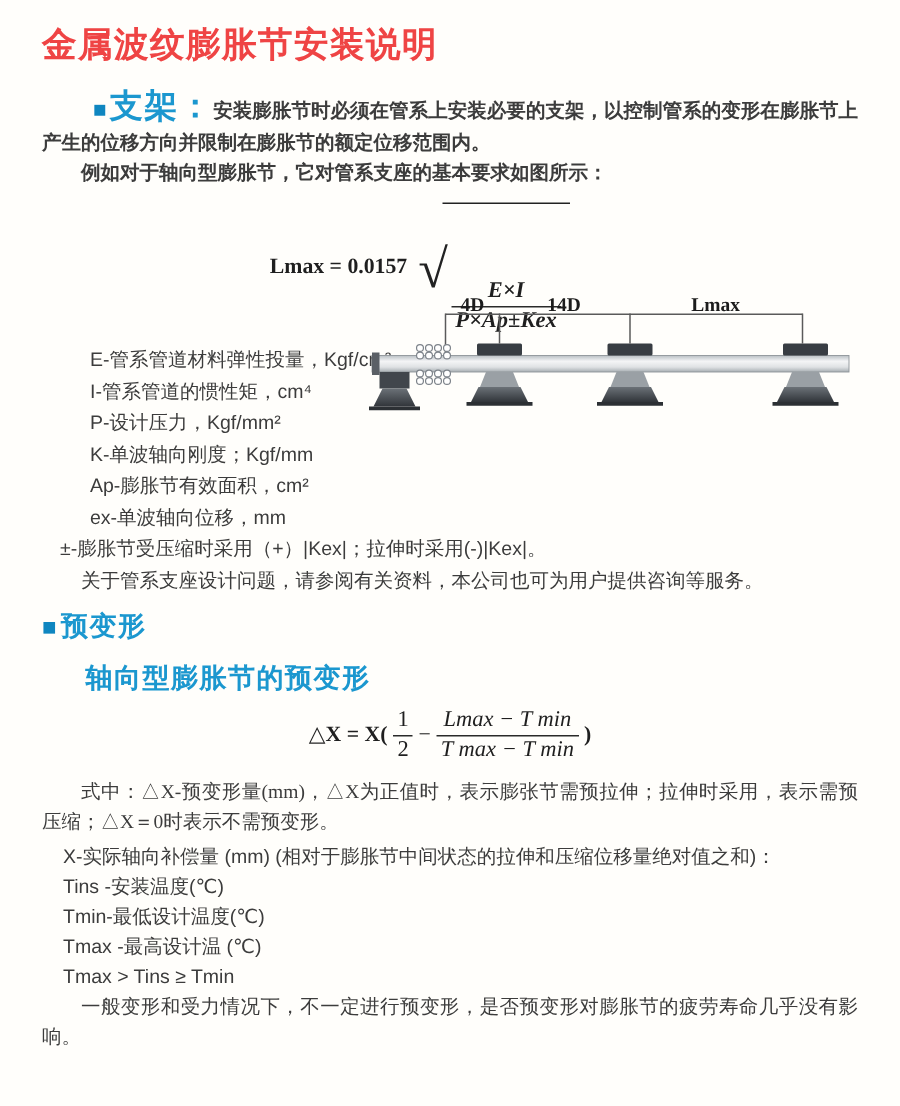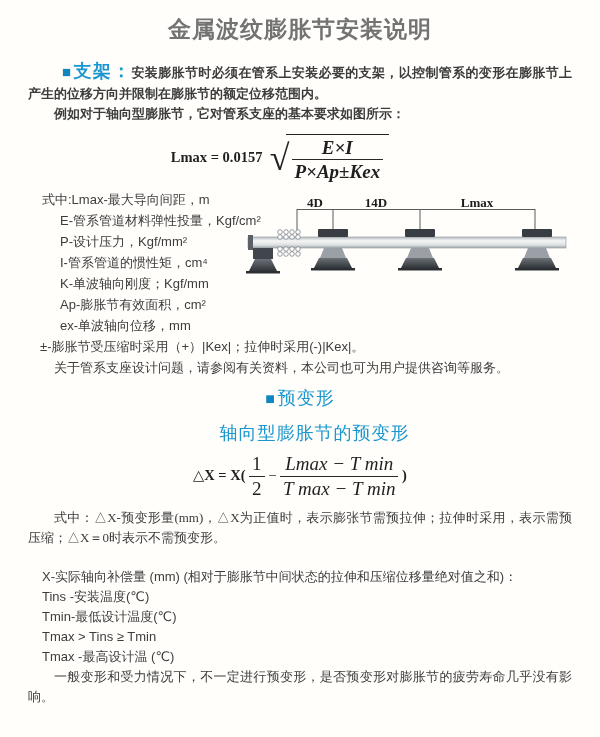--- a/index.html
+++ b/index.html
@@ -8,24 +8,23 @@
     background:#fffefb;
     font-family:"Liberation Sans","DejaVu Sans",sans-serif;
     color:#3a3a3a;
     position:relative;
     overflow:hidden;
   }
   .page{position:relative;width:600px;height:737px;}
   .inner{padding:0 28px;}
 
   .title{
-    text-align:center;
     font-size:23px;
     font-weight:bold;
-    color:#737373;
+    color:#ef4444;
     letter-spacing:1px;
     padding-top:14px;
     margin:0 0 16px 0;
   }
 
   .para{
     font-size:13px;
     line-height:20.5px;
     text-align:justify;
     margin:0;
@@ -35,48 +34,47 @@
   .ind-lg{text-indent:34px;}
   .semib{font-weight:600;}
 
   .marker{
     color:#0f86c0;
     font-size:15px;
     margin-right:2px;
   }
   .sec-head{
     color:#1b97cf;
+    font-size:22px;
+    font-weight:bold;
+    letter-spacing:1px;
+  }
+  .block-head{
+    color:#1b97cf;
     font-size:18px;
     font-weight:bold;
     letter-spacing:1px;
-  }
-  .block-head{
-    color:#1b97cf;
-    font-size:18px;
-    font-weight:normal;
-    letter-spacing:1px;
     margin:8px 0 6px 0;
-    text-align:center;
   }
 
   
   .formula{
     font-family:"Liberation Serif","DejaVu Serif",serif;
     font-size:14.5px;
     color:#1f1f1f;
     text-align:center;
     margin:8px 0;
   }
-  .formula .bold{font-weight:bold;}
+  .formula .bold{font-weight:bold;margin-top:48px;}
   .frac{
     display:inline-block;
     text-align:center;
     vertical-align:middle;
     line-height:1.15;
-    font-size:19px;
+    font-size:15px;
   }
   .frac .num{display:block;border-bottom:1px solid #2a2a2a;padding:0 3px 1px;}
   .frac .den{display:block;padding:1px 3px 0;text-align:right;}
   .it{font-style:italic;}
   .sqrt{display:inline-flex;align-items:center;vertical-align:middle;}
   .sqrt-sym{font-size:36px;font-weight:400;line-height:34px;margin-right:-4px;color:#222;}
   .sqrt-body{border-top:1.6px solid #222;padding:2px 6px 0 6px;}
 
   
   .defs{font-size:13px;line-height:21px;color:#3c3c3c;margin-top:2px;}
@@ -113,24 +111,23 @@
       <span class="sqrt">
           <span class="sqrt-sym">√</span>
           <span class="sqrt-body"><span class="frac bold it">
         <span class="num">E×I</span>
         <span class="den">P×Ap±Kex</span>
       </span></span>
         </span>
     </div>
 
     <div class="defs">
-      <div class="d-shi">式中:Lmax-最大导向间距，m</div>
       <div class="d-var">E-管系管道材料弹性投量，Kgf/cm²</div>
+      <div class="d-var">I-管系管道的惯性矩，cm⁴</div>
       <div class="d-var">P-设计压力，Kgf/mm²</div>
-      <div class="d-var">I-管系管道的惯性矩，cm⁴</div>
       <div class="d-var">K-单波轴向刚度；Kgf/mm</div>
       <div class="d-var">Ap-膨胀节有效面积，cm²</div>
       <div class="d-var">ex-单波轴向位移，mm</div>
       <div class="d-pm">±-膨胀节受压缩时采用（+）|Kex|；拉伸时采用(-)|Kex|。</div>
       <div class="d-note">关于管系支座设计问题，请参阅有关资料，本公司也可为用户提供咨询等服务。</div>
     </div>
 
     <div class="block-head"><span class="marker" style="font-size:16px">■</span><span>预变形</span></div>
 
 
@@ -145,26 +142,26 @@
       <span>−</span>
       <span class="frac it">
         <span class="num">Lmax − T min</span>
         <span class="den">T max − T min</span>
       </span>
       <span class="bold">)</span>
     </div>
 
     <p class="para ind tight">式中：△X-预变形量(mm)，△X为正值时，表示膨张节需预拉伸；拉伸时采用，表示需预压缩；△X＝0时表示不需预变形。</p>
 
-    <div class="temps" style="margin-top:19px;">
+    <div class="temps" style="margin-top:3px;">
       <div>X-实际轴向补偿量 (mm) (相对于膨胀节中间状态的拉伸和压缩位移量绝对值之和)：</div>
       <div>Tins -安装温度(℃)</div>
       <div>Tmin-最低设计温度(℃)</div>
+      <div>Tmax -最高设计温 (℃)</div>
       <div>Tmax &gt; Tins ≥ Tmin</div>
-      <div>Tmax -最高设计温 (℃)</div>
     </div>
 
     <p class="para ind tight">一般变形和受力情况下，不一定进行预变形，是否预变形对膨胀节的疲劳寿命几乎没有影响。</p>
 
   </div>
 
   <div class="diagram">
     <svg width="356" height="96" viewBox="0 0 356 96" xmlns="http://www.w3.org/2000/svg">
       <defs>
         <linearGradient id="pipeG" x1="0" y1="0" x2="0" y2="1">

